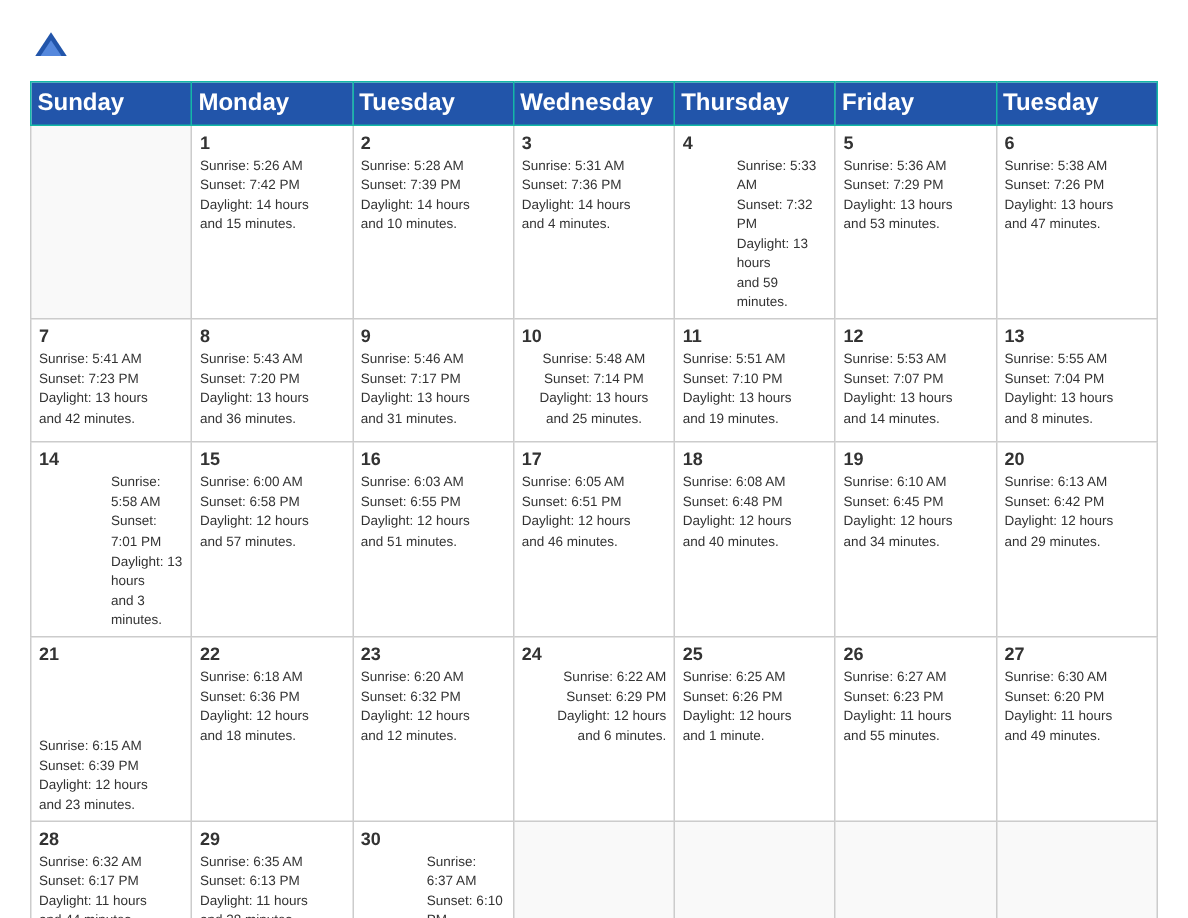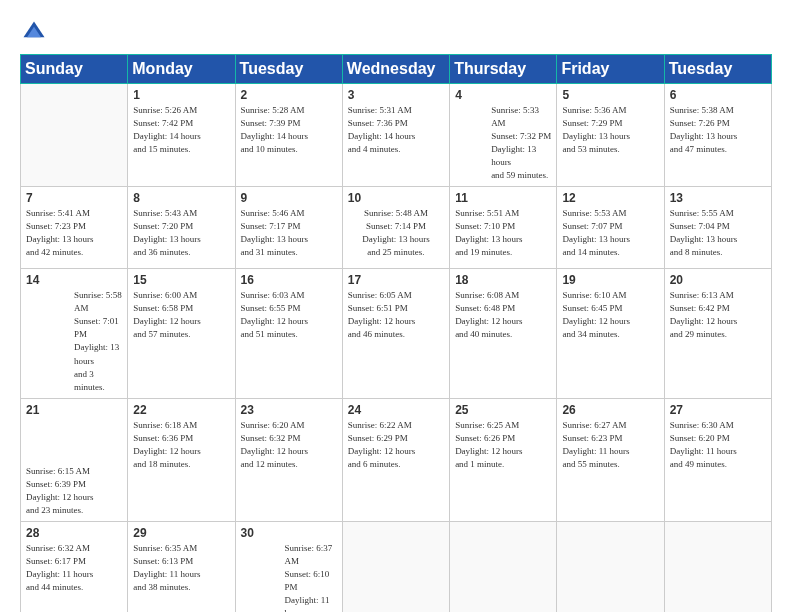--- a/index.html
+++ b/index.html
@@ -91,21 +91,20 @@
       font-size: 12px;
       font-weight: bold;
       color: #333;
       display: block;
       margin-bottom: 2px;
     }
     .day-info {
       font-size: 9px;
       line-height: 1.45;
       color: #333;
-      font-family: Liberation Serif, serif;
     }
     .row-week {
       height: 82px;
     }
   </style>
 </head>
 <body>
 
 <div class="page">
   <div class="header">
@@ -302,21 +301,21 @@
           </td>
           <td>
             <span class="day-num">23</span>
             <div class="day-info" style="white-space: pre-line;">Sunrise: 6:20 AM
 Sunset: 6:32 PM
 Daylight: 12 hours
 and 12 minutes.</div>
           </td>
           <td>
             <span class="day-num">24</span>
-            <div class="day-info" style="white-space: pre-line;">Sunrise: 6:22 AM
+            <div class="day-info" style="white-space: pre-line; text-align: right;">Sunrise: 6:22 AM
 Sunset: 6:29 PM
 Daylight: 12 hours
 and 6 minutes.</div>
           </td>
           <td>
             <span class="day-num">25</span>
             <div class="day-info" style="white-space: pre-line;">Sunrise: 6:25 AM
 Sunset: 6:26 PM
 Daylight: 12 hours
 and 1 minute.</div>

